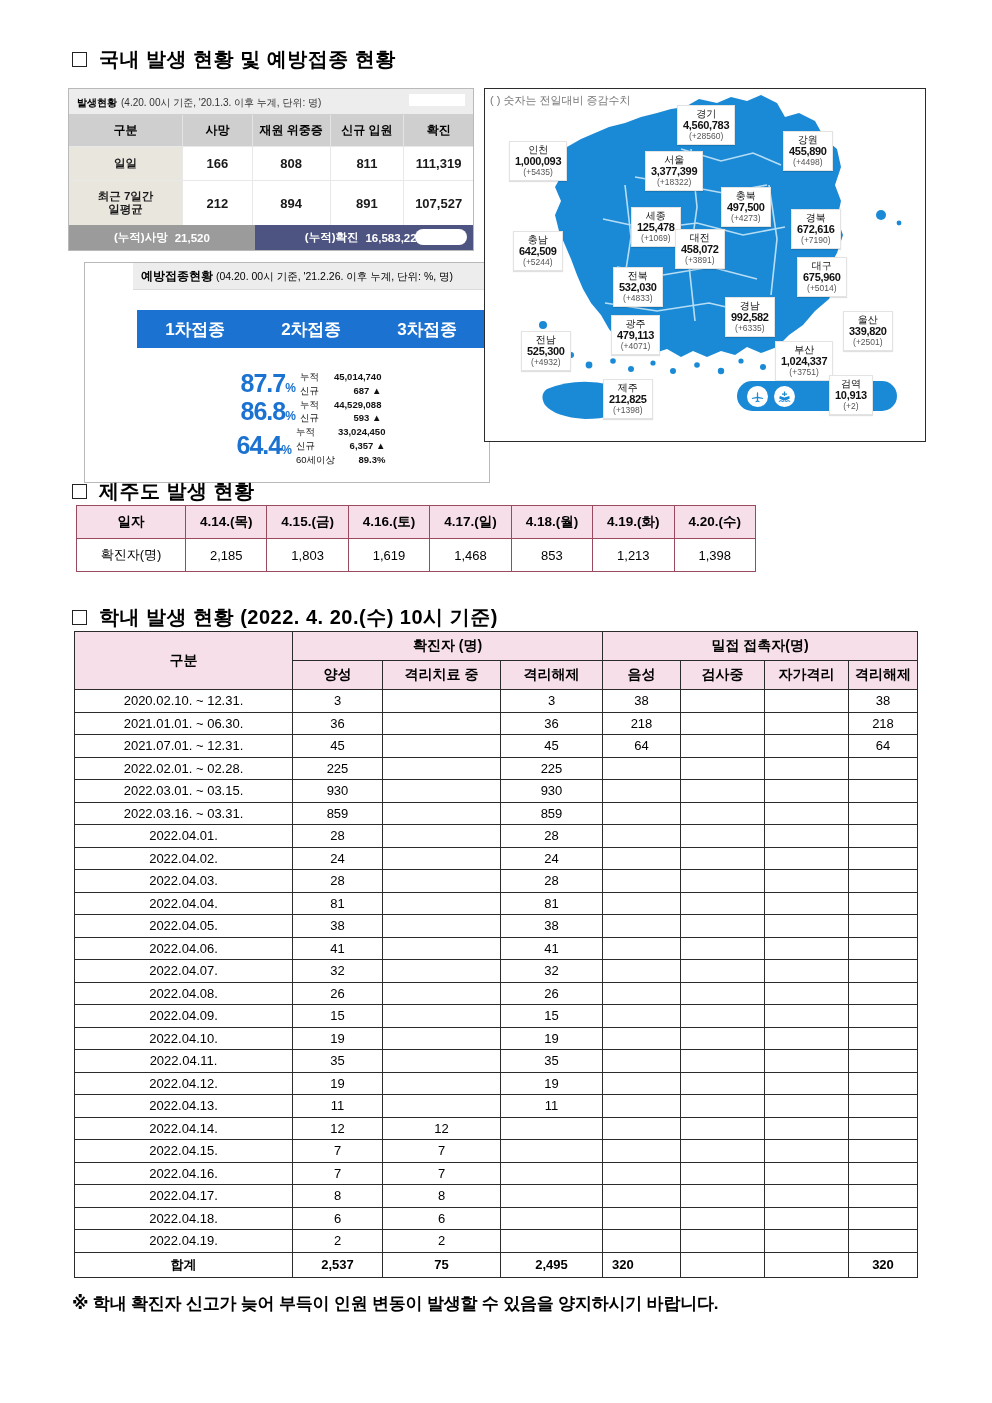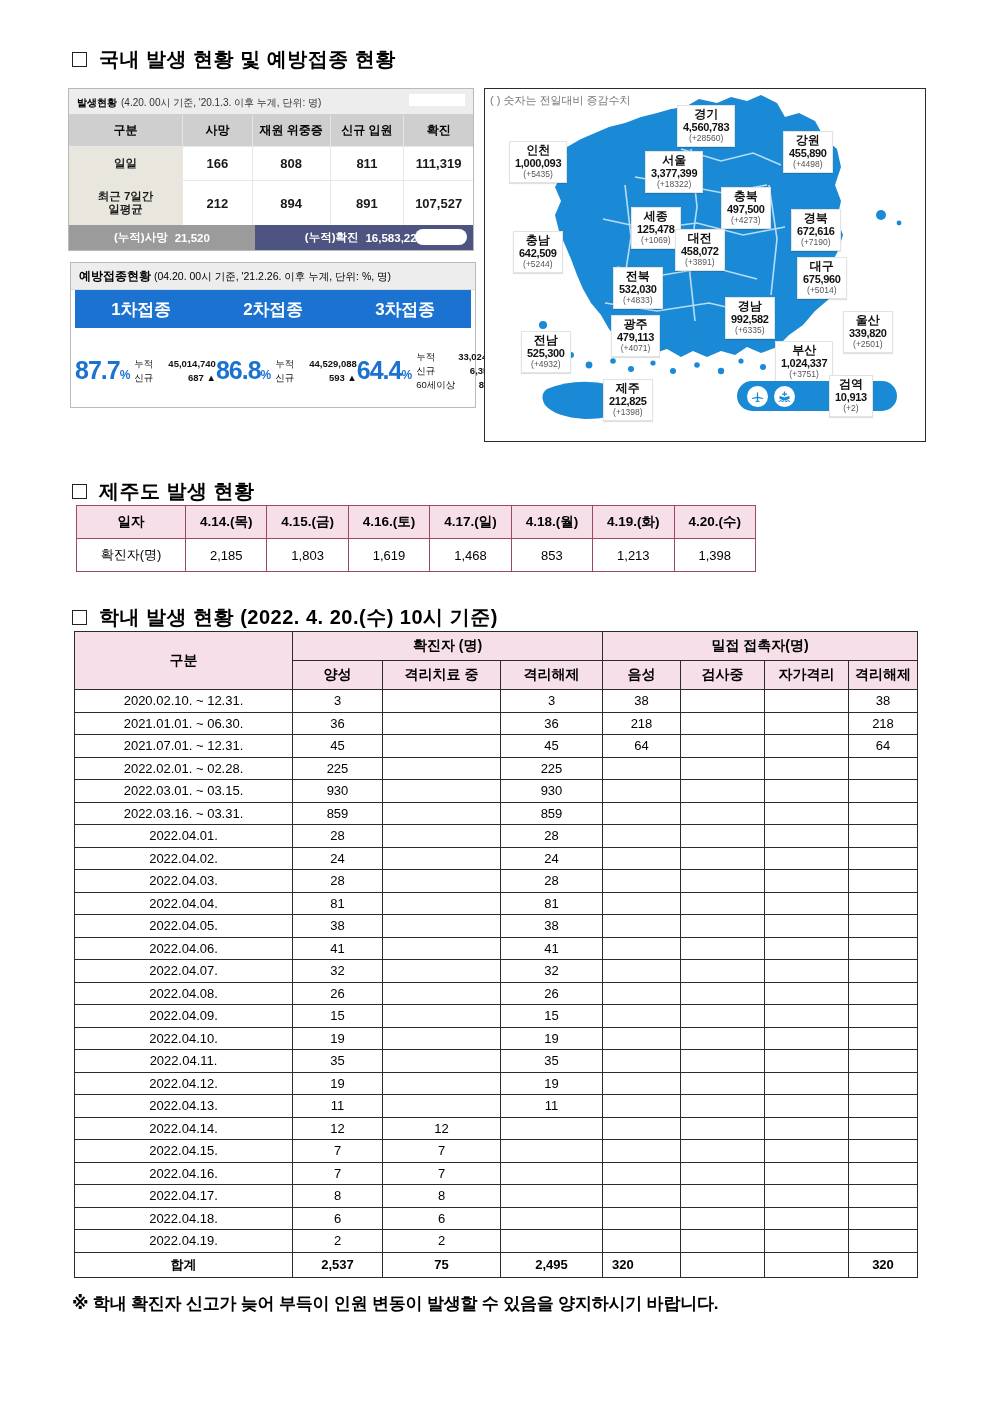--- a/index.html
+++ b/index.html
@@ -104,46 +104,47 @@
     gap: 7px;
     position: relative;
   }
   .occ-foot .pill {
     position: absolute; right: 6px; top: 4px;
     width: 52px; height: 16px; background: #fff; border-radius: 9px;
   }
 
   
   .card-vac {
-    left: 70px; top: 262px; width: 406px;
+    left: 84px; top: 262px; width: 406px;
     border: 1px solid #b9b9b9;
     background: #fff;
     box-sizing: border-box;
+    padding-left: 48px;
   }
   .vac-title {
     background: #ededed;
     padding: 5px 8px 4px 8px;
     font-size: 10.5px;
     border-bottom: 1px solid #dcdcdc;
   }
   .vac-title b { font-size: 12px; }
   .vac-bar {
     display: flex;
     background: #1b72d0;
     color: #fff;
     height: 38px;
-    margin: 0 4px 0 4px;
+    margin: 20px 4px 0 4px;
   }
   .vac-bar > div {
     flex: 1;
     display: flex; align-items: center; justify-content: center;
     font-size: 17px; font-weight: bold;
     letter-spacing: -0.3px;
   }
-  .vac-body { display: flex; padding: 22px 4px 16px 4px; }
+  .vac-body { display: flex; padding: 22px 4px 16px 4px; flex-direction: column; }
   .vac-col { flex: 1; display: flex; align-items: center; justify-content: center; gap: 5px; }
   .vac-pct {
     font-size: 25px; font-weight: bold; color: #1b72d0;
     letter-spacing: -1px; line-height: 1;
   }
   .vac-pct .unit { font-size: 12px; }
   .vac-nums { font-size: 9.5px; line-height: 1.45; color: #111; }
   .vac-nums .r { display: flex; gap: 6px; white-space: nowrap; }
   .vac-nums .lbl { min-width: 28px; }
   .vac-nums .val { font-weight: bold; flex: 1; text-align: right; }
@@ -161,21 +162,21 @@
   .rlabel {
     position: absolute;
     background: #fff;
     border: 1px solid #e3e3e3;
     text-align: center;
     padding: 2px 5px 3px 5px;
     line-height: 1.12;
     box-shadow: 0 1px 1px rgba(0,0,0,.12);
     white-space: nowrap;
   }
-  .rlabel .nm { font-size: 12px; font-weight: bold; color: #111; }
+  .rlabel .nm { font-size: 10px; font-weight: normal; color: #111; }
   .rlabel .vl { font-size: 11px; font-weight: bold; color: #111; letter-spacing: -0.3px; }
   .rlabel .dl { font-size: 8.5px; color: #555; }
   .quarantine-pill {
     position: absolute;
     background: #1b8ad6;
     border-radius: 16px;
     height: 30px;
     display: flex; align-items: center; gap: 6px;
     padding: 0 10px;
   }

